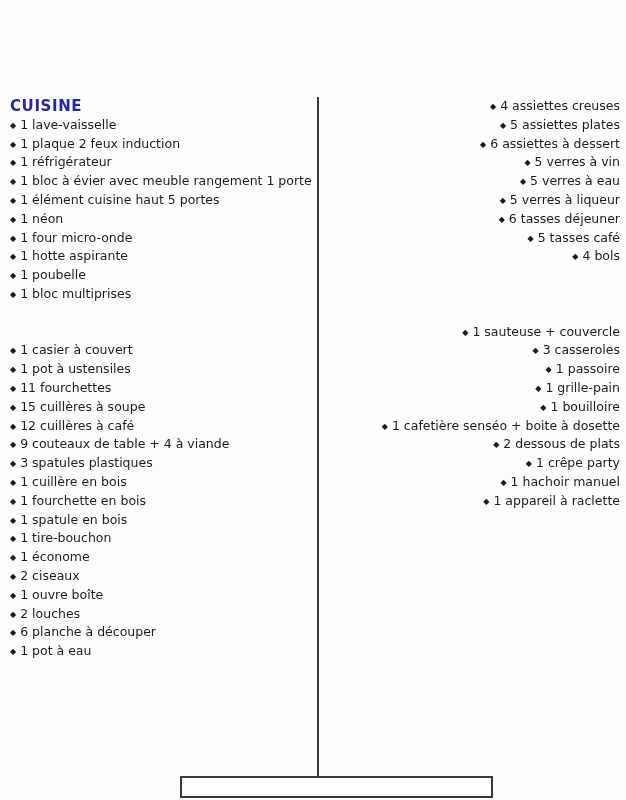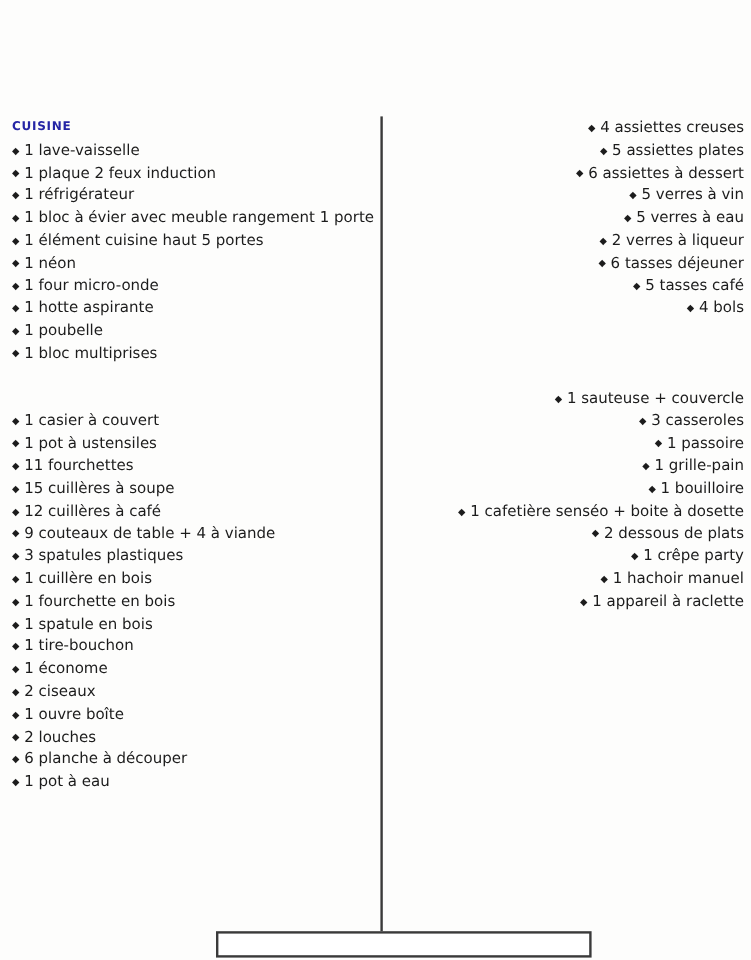--- a/index.html
+++ b/index.html
@@ -16,21 +16,21 @@
     font-family: "DejaVu Sans", sans-serif;
     color: #1c1c1c;
   }
   .col {
     position: absolute;
     top: 97px;
   }
   .col-left  { left: 10px;  width: 300px; }
   .col-right { left: 345px; width: 275px; text-align: right; }
   .heading {
-    font-size: 10px;
+    font-size: 15px;
     font-weight: bold;
     letter-spacing: 0.6px;
     line-height: 18.8px;
     height: 18.8px;
     color: #2525a5;
   }
   .row {
     line-height: 18.8px;
     height: 18.8px;
     white-space: nowrap;
@@ -106,21 +106,21 @@
 
   <div class="divider"></div>
 
   <div class="col col-right">
     <div class="block">
         <div class="row"><span class="bullet">◆</span><span>4 assiettes creuses</span></div>
         <div class="row"><span class="bullet">◆</span><span>5 assiettes plates</span></div>
         <div class="row"><span class="bullet">◆</span><span>6 assiettes à dessert</span></div>
         <div class="row"><span class="bullet">◆</span><span>5 verres à vin</span></div>
         <div class="row"><span class="bullet">◆</span><span>5 verres à eau</span></div>
-        <div class="row"><span class="bullet">◆</span><span>2 verres à liqueur</span></div>
+        <div class="row"><span class="bullet">◆</span><span>5 verres à liqueur</span></div>
         <div class="row"><span class="bullet">◆</span><span>6 tasses déjeuner</span></div>
         <div class="row"><span class="bullet">◆</span><span>5 tasses café</span></div>
         <div class="row"><span class="bullet">◆</span><span>4 bols</span></div>
       </div>
     <div class="spacer-3"></div>
     <div class="block">
         <div class="row"><span class="bullet">◆</span><span>1 sauteuse + couvercle</span></div>
         <div class="row"><span class="bullet">◆</span><span>3 casseroles</span></div>
         <div class="row"><span class="bullet">◆</span><span>1 passoire</span></div>
         <div class="row"><span class="bullet">◆</span><span>1 grille-pain</span></div>

